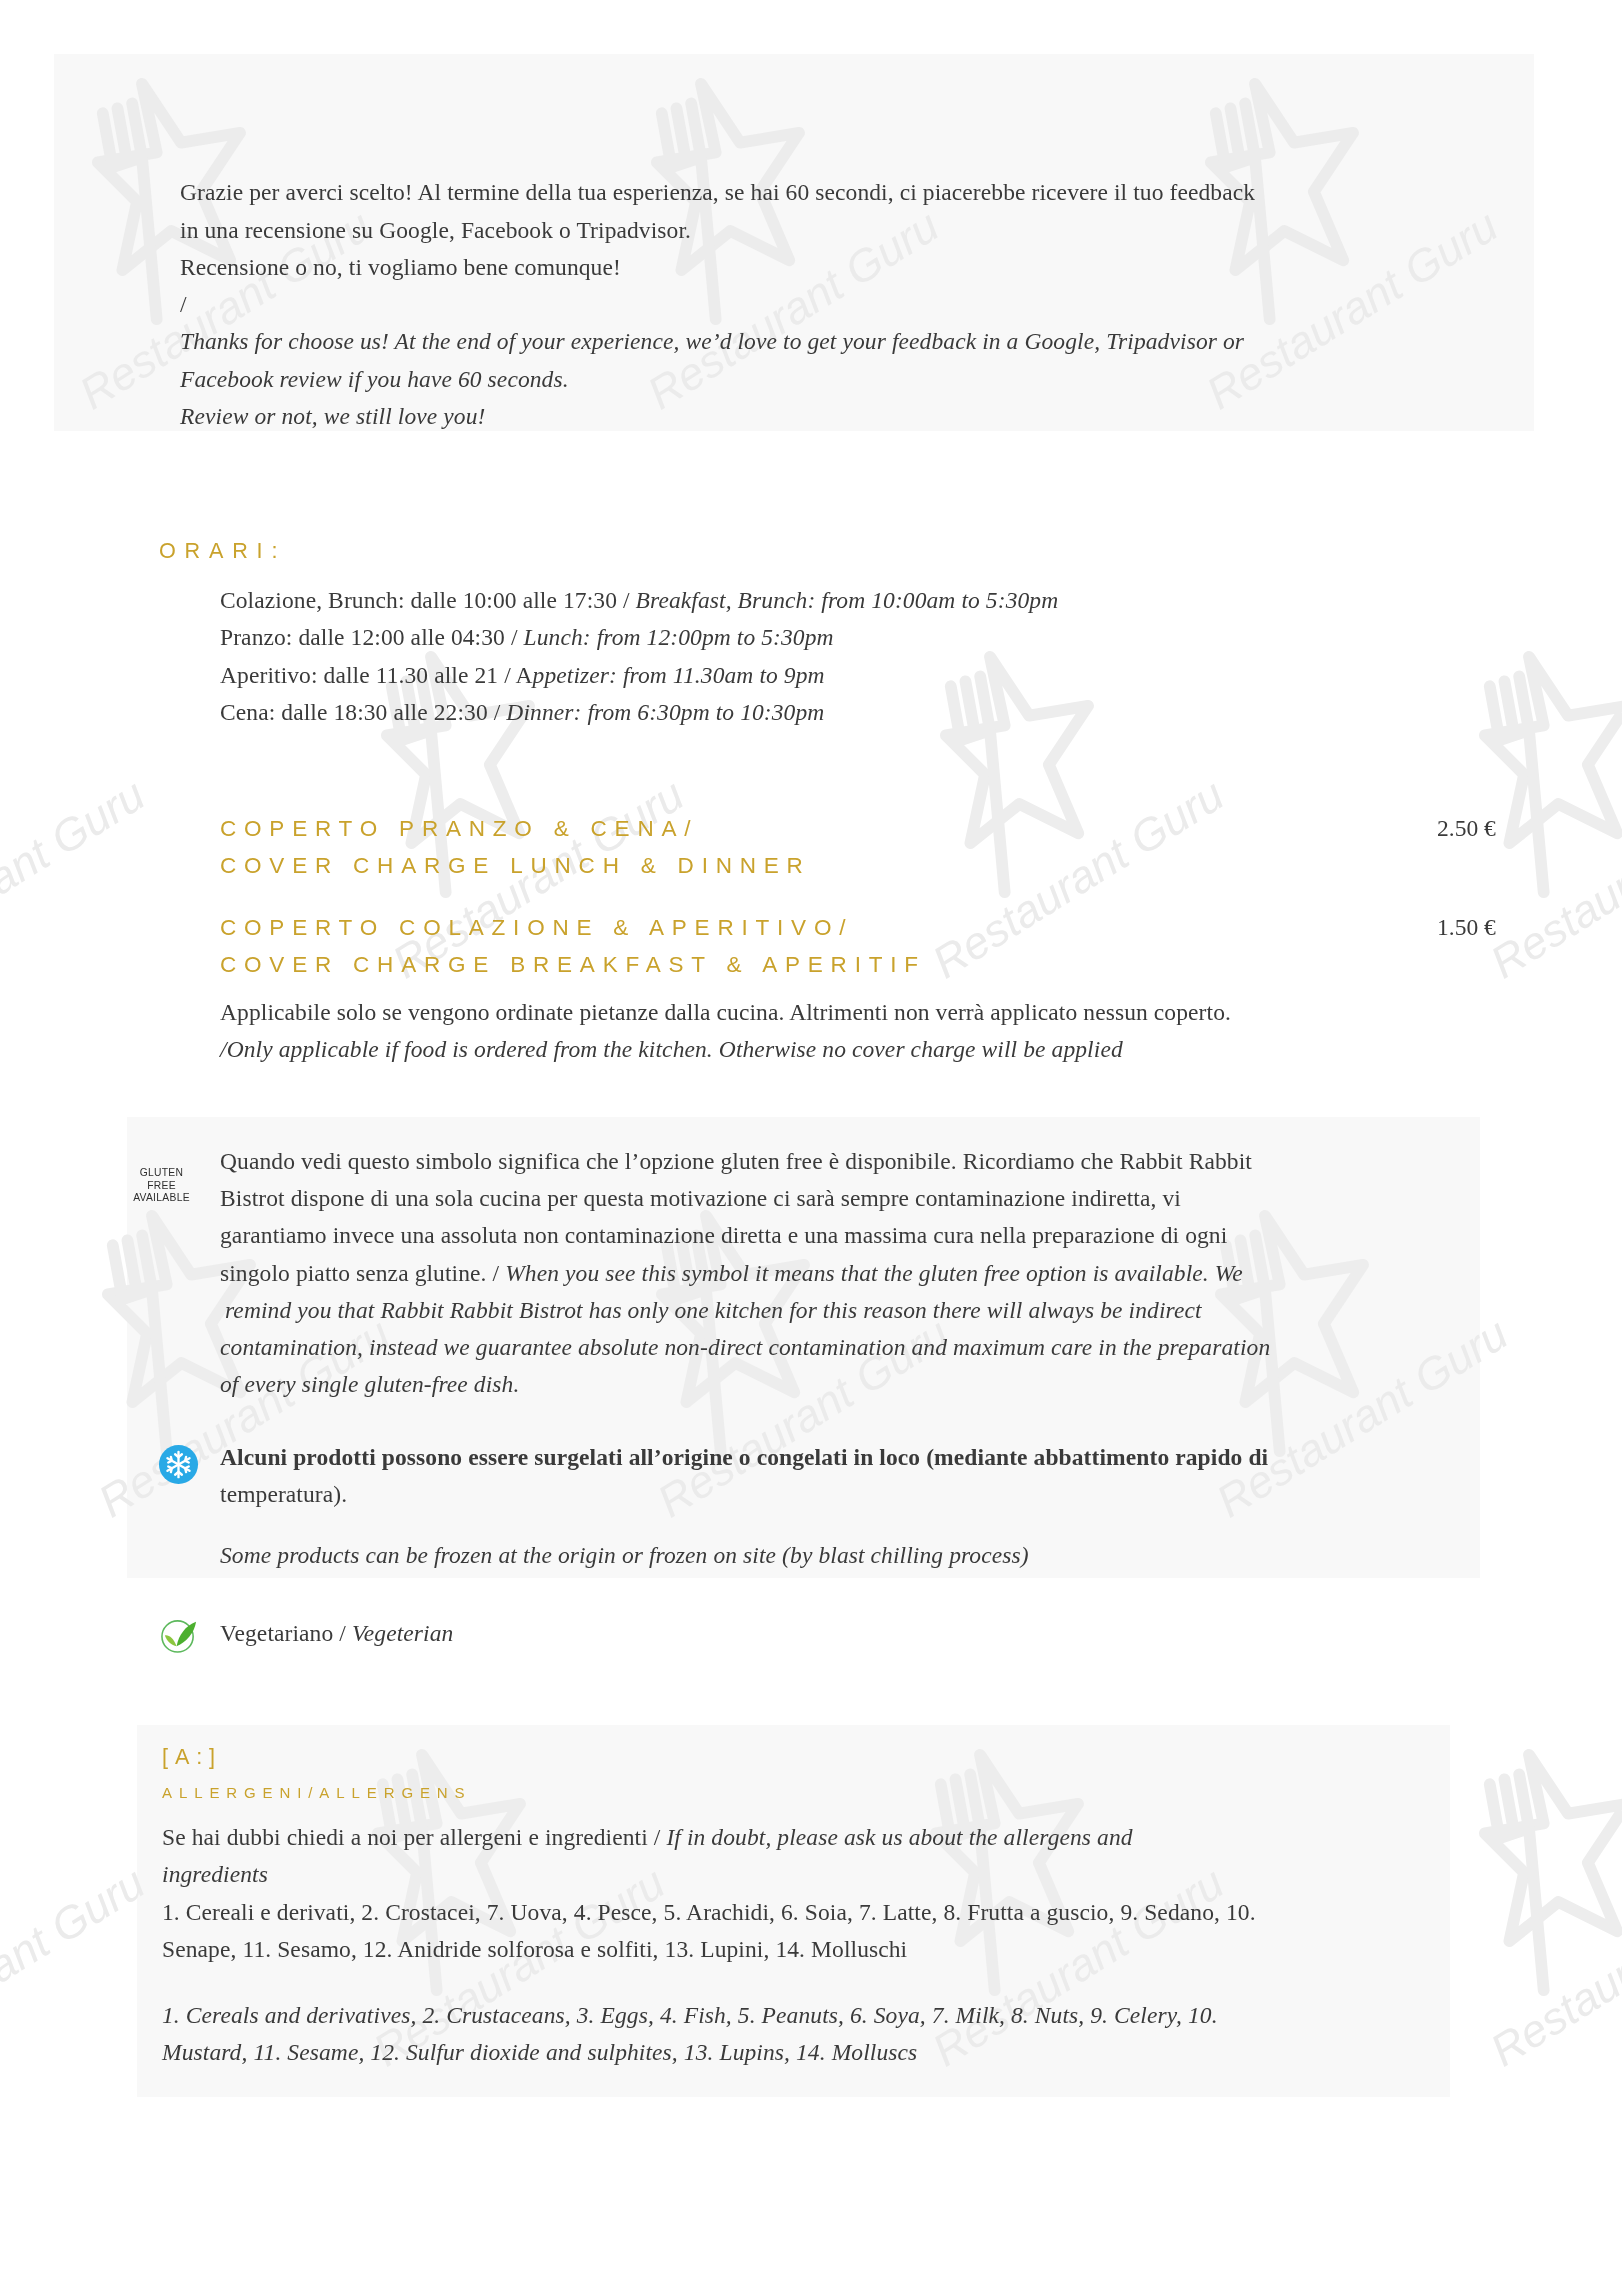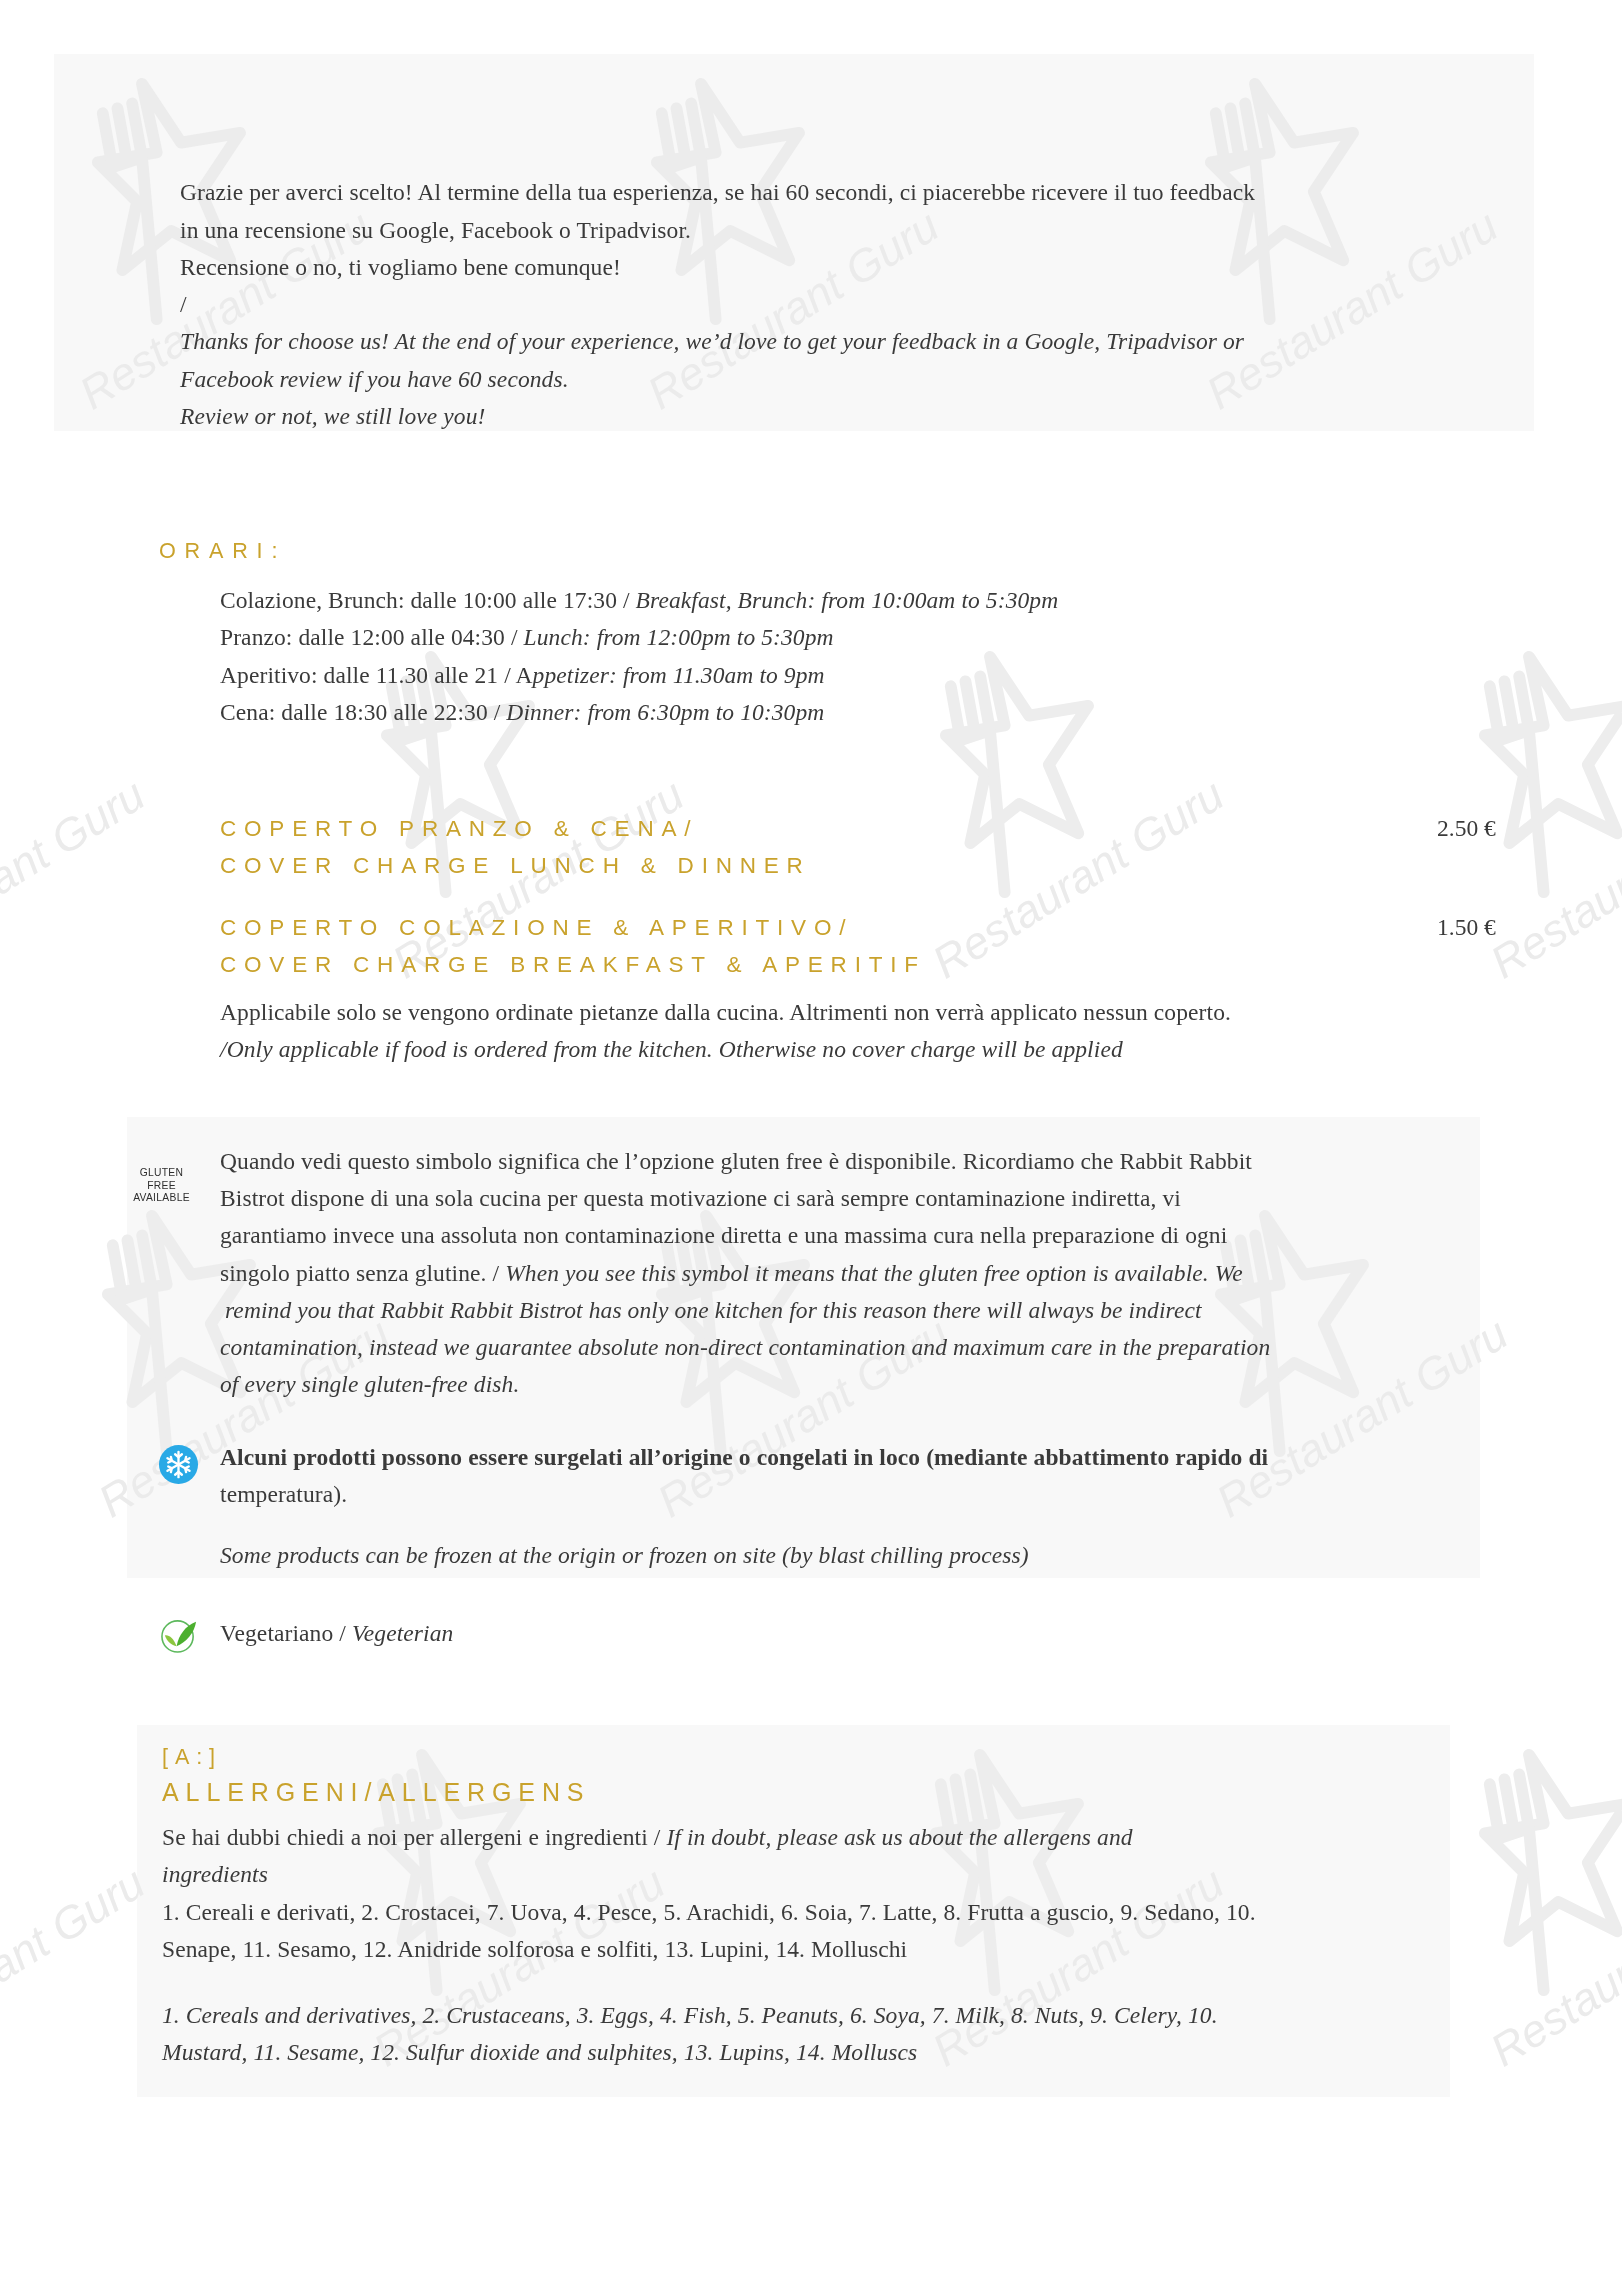--- a/index.html
+++ b/index.html
@@ -208,21 +208,21 @@
     <path d="M6 20 C10 19 15 23 18 31 C13 30 8 26 6 20 Z" fill="#8cc63f"></path>
     <path d="M18 31 C20 20 27 10 38 6 C36 18 28 27 18 31 Z" fill="#4caf2f"></path>
   </svg>
   <div class="line" style="left:220px; top:1615px;">
     <span>Vegetariano / </span><span class="it">Vegeterian</span>
   </div>
 </section>
 
 <section>
   <div class="gold" style="left:162px; top:1738px; font-size:21.6px; letter-spacing:6.9px;">[A:]</div>
-  <div class="gold" style="left:162px; top:1774px; font-size:25px; letter-spacing:6.9px;">ALLERGENI/ALLERGENS</div>
+  <div class="gold" style="left:162px; top:1774px; font-size:15px; letter-spacing:6.9px;">ALLERGENI/ALLERGENS</div>
   <div class="line" style="left:162px; top:1819px;">
     <span>Se hai dubbi chiedi a noi per allergeni e ingredienti  / </span><span class="it">If in doubt, please ask us about the allergens and</span>
   </div>
   <div class="line it" style="left:162px; top:1856px;">ingredients</div>
   <div class="line" style="left:162px; top:1894px;">1. Cereali e derivati, 2. Crostacei, 7. Uova, 4. Pesce, 5. Arachidi, 6. Soia, 7. Latte, 8. Frutta a guscio, 9. Sedano, 10.</div>
   <div class="line" style="left:162px; top:1931px;">Senape, 11. Sesamo, 12. Anidride solforosa e solfiti, 13. Lupini, 14. Molluschi</div>
   <div class="line it" style="left:162px; top:1997px;">1. Cereals and derivatives, 2. Crustaceans, 3. Eggs, 4. Fish, 5. Peanuts, 6. Soya, 7. Milk, 8. Nuts, 9. Celery, 10.</div>
   <div class="line it" style="left:162px; top:2034px;">Mustard, 11. Sesame, 12. Sulfur dioxide and sulphites, 13. Lupins, 14. Molluscs</div>
 </section>
 

